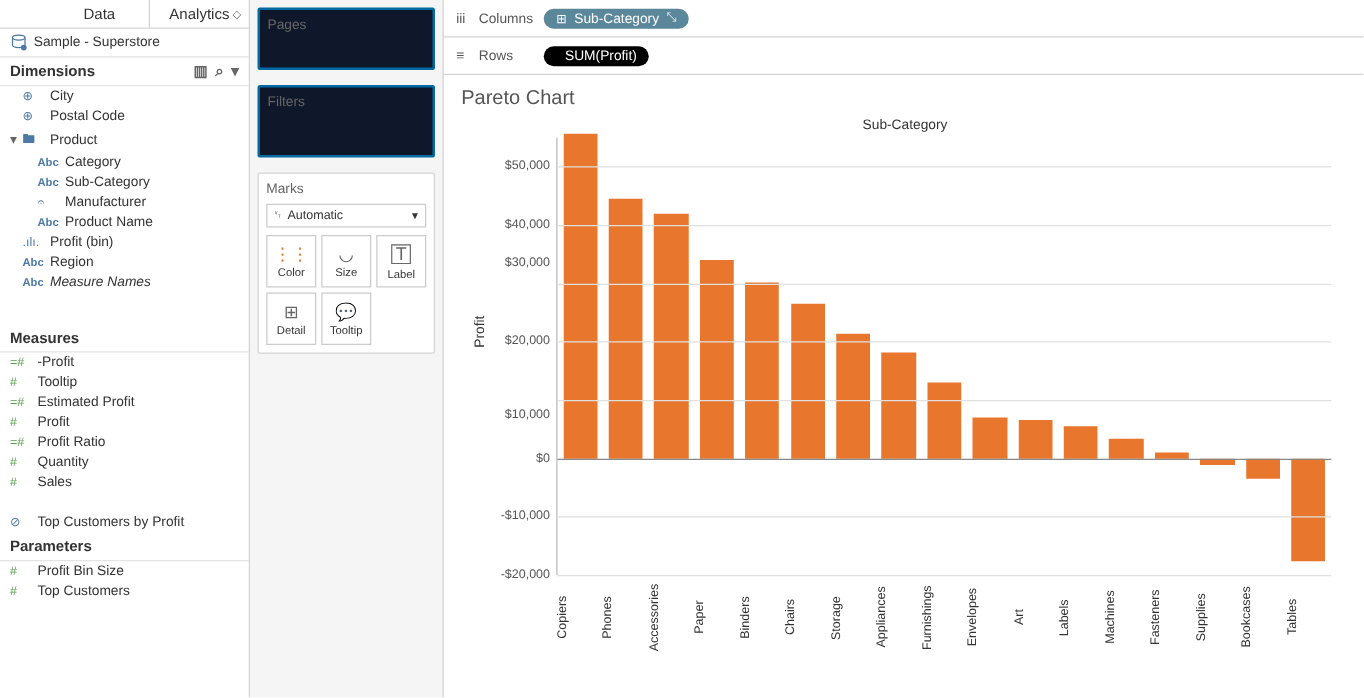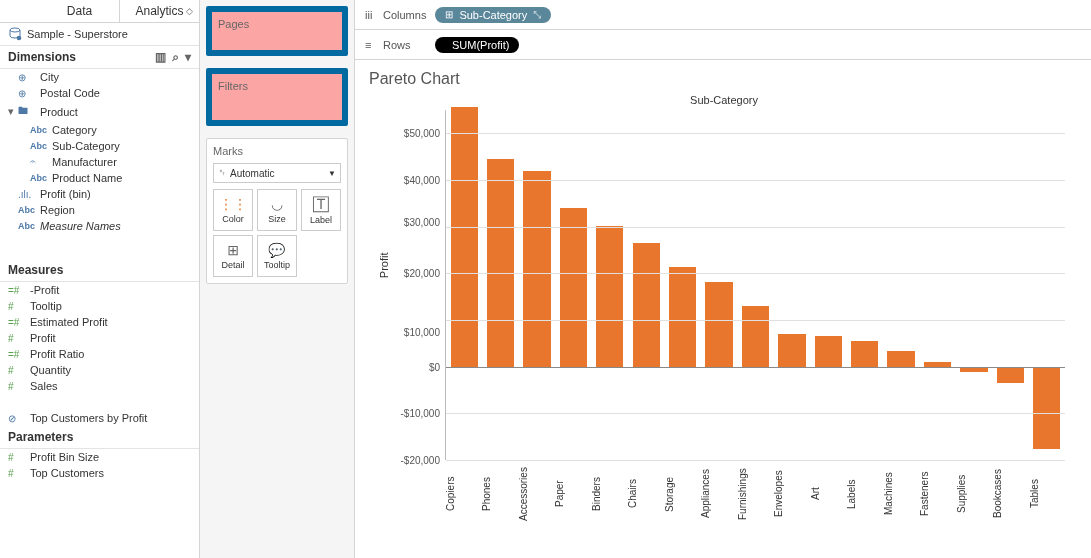--- a/index.html
+++ b/index.html
@@ -37,21 +37,21 @@
 .dim-abc { color: #4e79a7; font-size: 9px; font-weight: bold; }
 .dim-globe { color: #4e79a7; }
 .dim-clip { color: #4e79a7; }
 .dim-bar { color: #4e79a7; }
 .meas-hash { color: #59a14f; font-size: 10px; }
 .meas-calc { color: #59a14f; font-size: 10px; }
 .set-icon { color: #4e79a7; }
 .italic { font-style: italic; }
 
 
-.shelf { margin: 6px; background: #fca5a5; border: 6px solid #0369a1; border-radius: 2px; padding: 6px; }
+.shelf { margin: 6px; background: #0f172a; border: 2px solid #0369a1; border-radius: 2px; padding: 6px; }
 .shelf-title { font-size: 11px; color: #666; margin-bottom: 4px; }
 .shelf.pages { height: 50px; }
 .shelf.filters { height: 58px; }
 .marks-shelf { margin: 6px; background: #fff; border: 1px solid #d4d4d4; border-radius: 2px; padding: 6px; }
 .marks-title { font-size: 11px; color: #666; margin-bottom: 6px; }
 .mark-type-select { width: 100%; border: 1px solid #ccc; padding: 3px 4px; font-size: 10px; display: flex; align-items: center; margin-bottom: 6px; cursor: pointer; }
 .mark-type-select .dd { margin-left: auto; font-size: 8px; }
 .mark-cards { display: flex; gap: 4px; flex-wrap: wrap; }
 .mark-card { width: 40px; height: 42px; border: 1px solid #ccc; display: flex; flex-direction: column; align-items: center; justify-content: center; font-size: 9px; cursor: pointer; }
 .mark-card .mic { font-size: 14px; margin-bottom: 2px; color: #666; }
@@ -343,21 +343,21 @@
             <div class="y-tick" style="top: 350px;">-$20,000</div>
             <div class="grid-line" style="top: 303.333px;"></div>
             <div class="y-tick" style="top: 303.333px;">-$10,000</div>
             <div class="grid-line zero-line" style="top: 256.667px;"></div>
             <div class="y-tick" style="top: 256.667px;">$0</div>
             <div class="grid-line" style="top: 210px;"></div>
             <div class="y-tick" style="top: 222px; padding-left: 40px;">$10,000</div>
             <div class="grid-line" style="top: 163.333px;"></div>
             <div class="y-tick" style="top: 163.333px;">$20,000</div>
             <div class="grid-line" style="top: 116.667px;"></div>
-            <div class="y-tick" style="top: 112px;">$30,000</div>
+            <div class="y-tick" style="top: 100px;">$30,000</div>
             <div class="grid-line" style="top: 70px;"></div>
             <div class="y-tick" style="top: 70px;">$40,000</div>
             <div class="grid-line" style="top: 23.3333px;"></div>
             <div class="y-tick" style="top: 23.3333px;">$50,000</div>
           </div>
         <div class="x-labels" id="xlabels">
             <div class="x-label">Copiers</div>
             <div class="x-label">Phones</div>
             <div class="x-label">Accessories</div>
             <div class="x-label">Paper</div>

